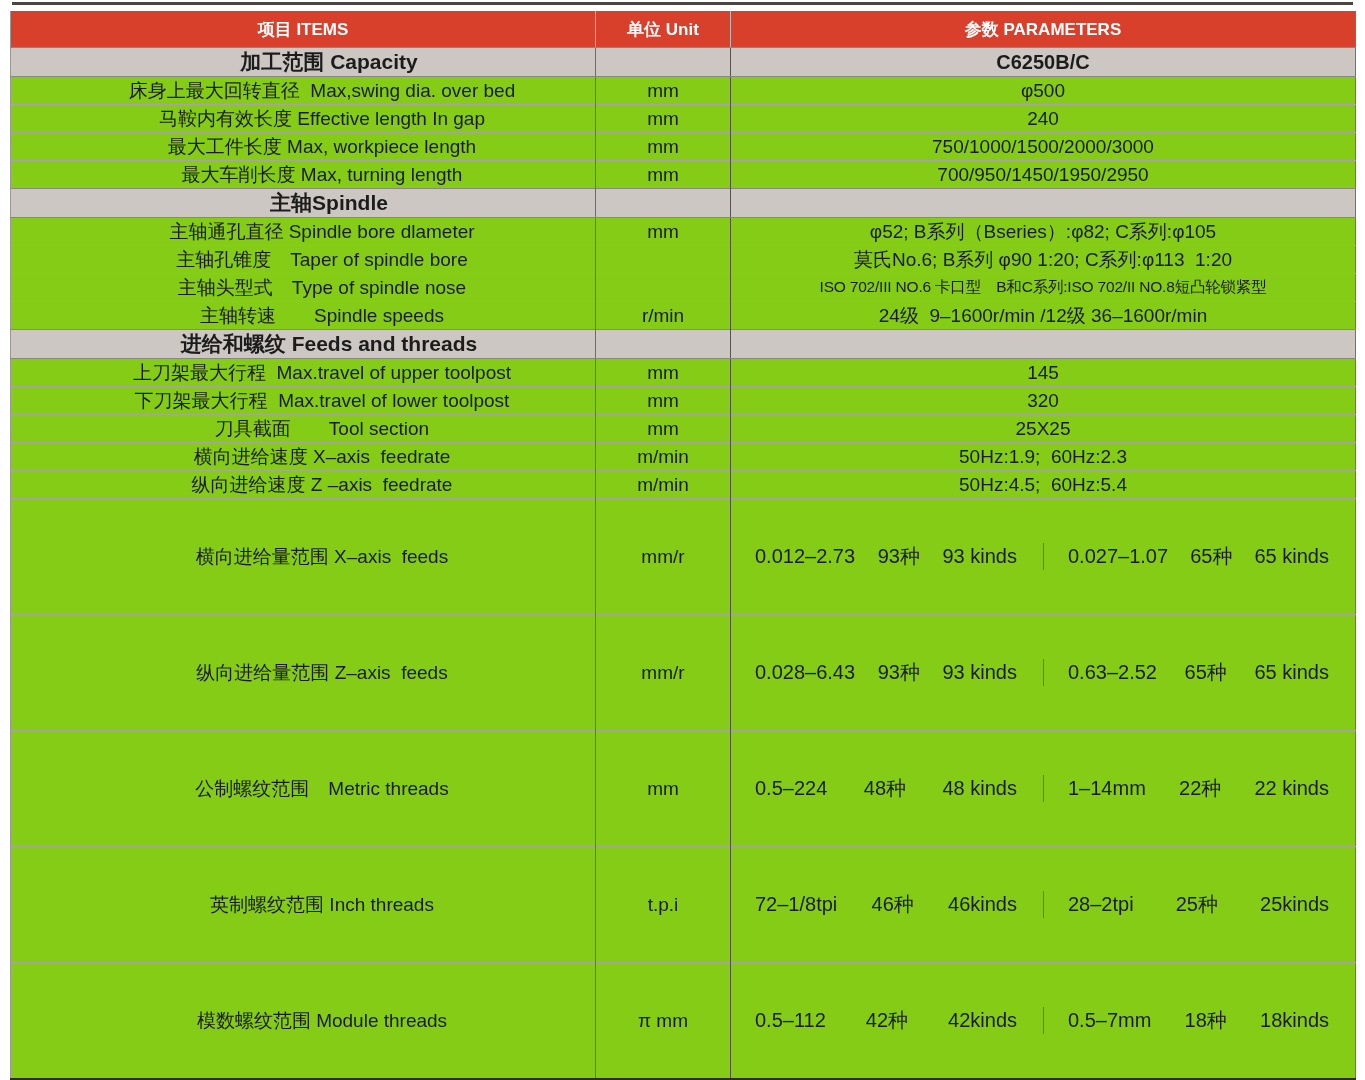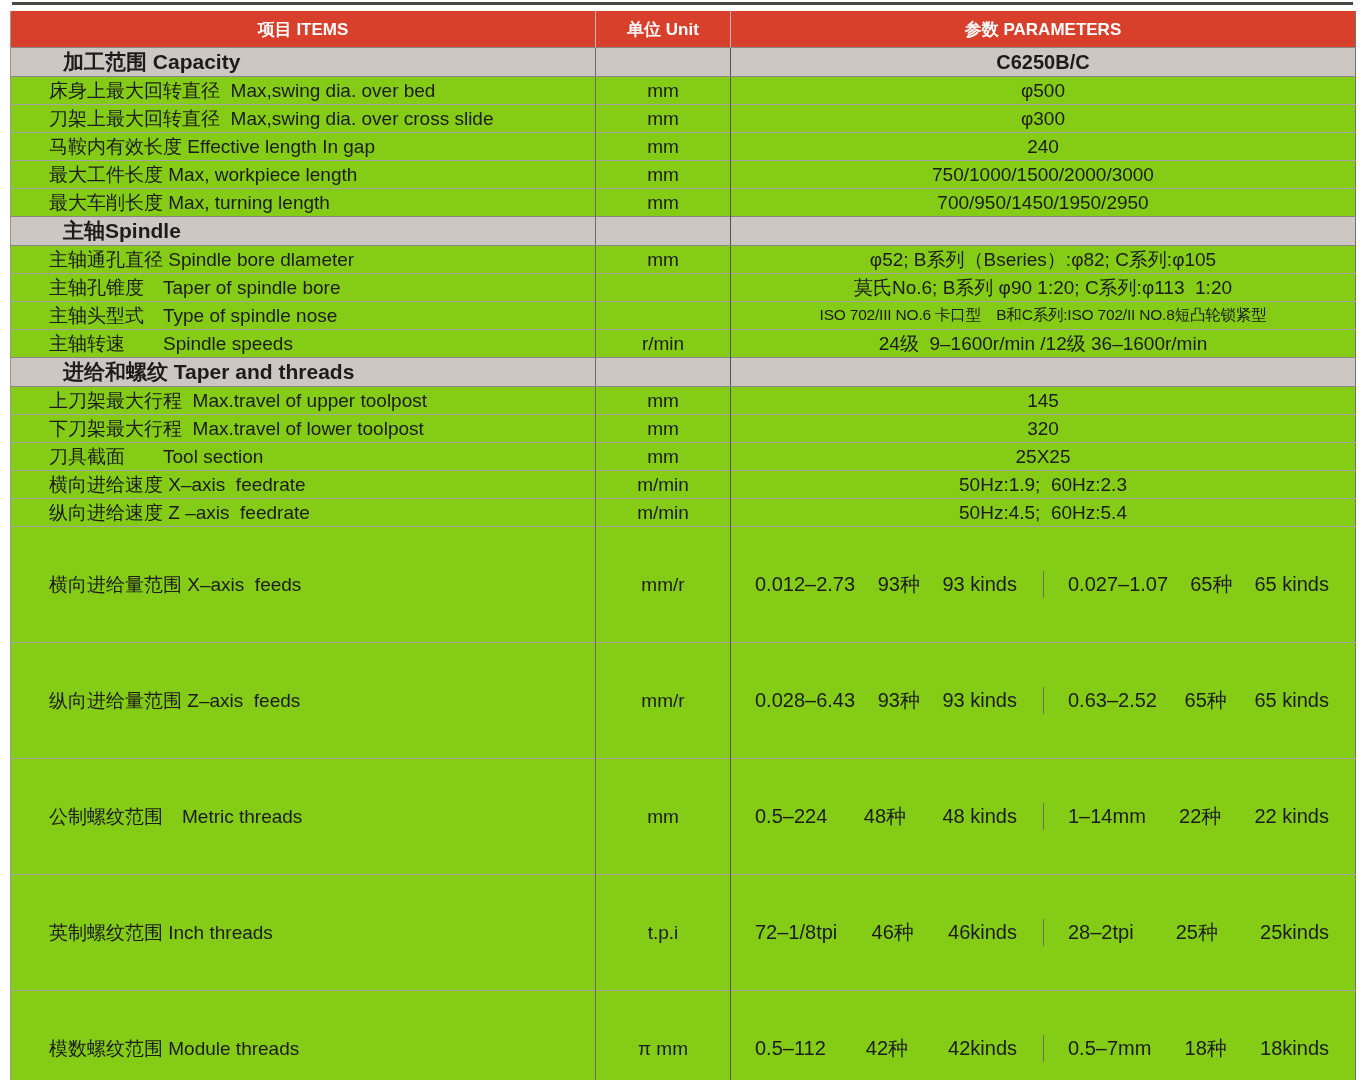--- a/index.html
+++ b/index.html
@@ -37,21 +37,21 @@
     font-weight:bold;
     font-size:17px;
     height:36px;
     text-align:center;
     border-bottom:1px solid #8a8683;
   }
   tr.head th + th{border-left:1px solid rgba(0,0,0,0.28);}
   
   tr.data-row{background:#84cc16;height:28px;}
   tr.data-row td{border-top:1px solid #a8a4a1;font-size:19px;}
-  td.c-item{text-align:left;padding-left:38px;margin-left:33px;}
+  td.c-item{text-align:center;padding-left:38px;margin-left:33px;}
   td.c-unit{text-align:center;border-left:1px solid #6f6b67;}
   td.c-param{text-align:center;border-left:1px solid #55524f;}
   td.c-param.condensed{font-size:15.5px;letter-spacing:-0.2px;margin-left:25px;}
   
   tr.section-row{background:#cdc7c3;height:27px;}
   tr.section-row td{
     border-top:1px solid #8a8683;
     border-bottom:1px solid #8a8683;
     font-weight:bold;
   }
@@ -95,25 +95,20 @@
     <td class="c-item">加工范围 Capacity</td>
     <td class="c-unit"></td>
     <td class="c-param">C6250B/C</td>
   </tr>
         <tr class="data-row">
     <td class="c-item">床身上最大回转直径  Max,swing dia. over bed</td>
     <td class="c-unit">mm</td>
     <td class="c-param">φ500</td>
   </tr>
         <tr class="data-row">
-    <td class="c-item">刀架上最大回转直径  Max,swing dia. over cross slide</td>
-    <td class="c-unit">mm</td>
-    <td class="c-param">φ300</td>
-  </tr>
-        <tr class="data-row">
     <td class="c-item">马鞍内有效长度 Effective length In gap</td>
     <td class="c-unit">mm</td>
     <td class="c-param">240</td>
   </tr>
         <tr class="data-row">
     <td class="c-item">最大工件长度 Max, workpiece length</td>
     <td class="c-unit">mm</td>
     <td class="c-param">750/1000/1500/2000/3000</td>
   </tr>
         <tr class="data-row">
@@ -140,21 +135,21 @@
     <td class="c-item">主轴头型式　Type of spindle nose</td>
     <td class="c-unit"></td>
     <td class="c-param condensed">ISO 702/III NO.6 卡口型　B和C系列:ISO 702/II NO.8短凸轮锁紧型</td>
   </tr>
         <tr class="data-row">
     <td class="c-item">主轴转速　　Spindle speeds</td>
     <td class="c-unit">r/min</td>
     <td class="c-param">24级  9–1600r/min /12级 36–1600r/min</td>
   </tr>
         <tr class="section-row">
-    <td class="c-item">进给和螺纹 Taper and threads</td>
+    <td class="c-item">进给和螺纹 Feeds and threads</td>
     <td class="c-unit"></td>
     <td class="c-param"></td>
   </tr>
         <tr class="data-row">
     <td class="c-item">上刀架最大行程  Max.travel of upper toolpost</td>
     <td class="c-unit">mm</td>
     <td class="c-param">145</td>
   </tr>
         <tr class="data-row">
     <td class="c-item">下刀架最大行程  Max.travel of lower toolpost</td>

